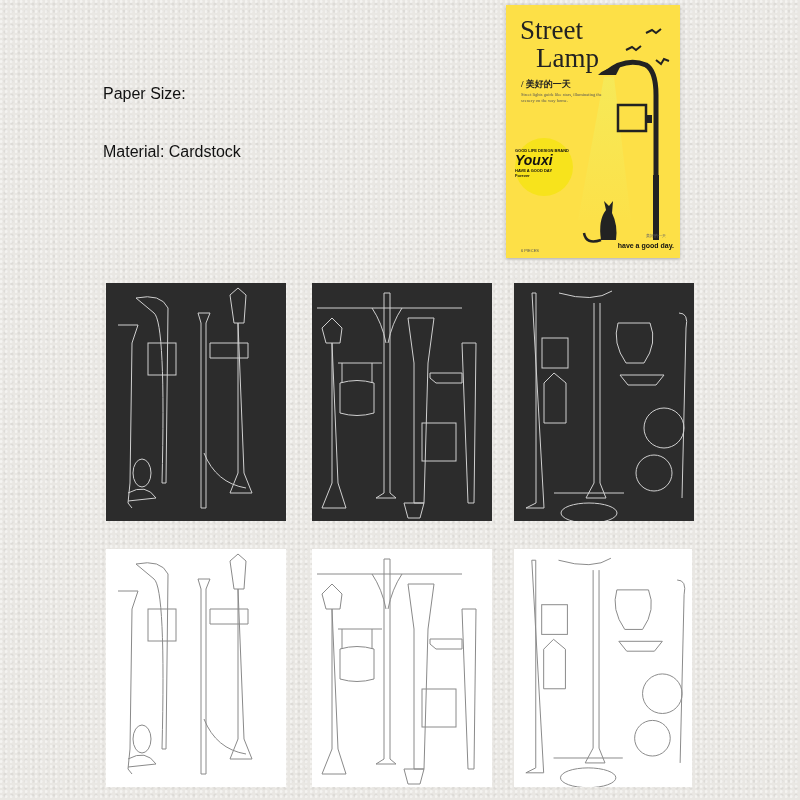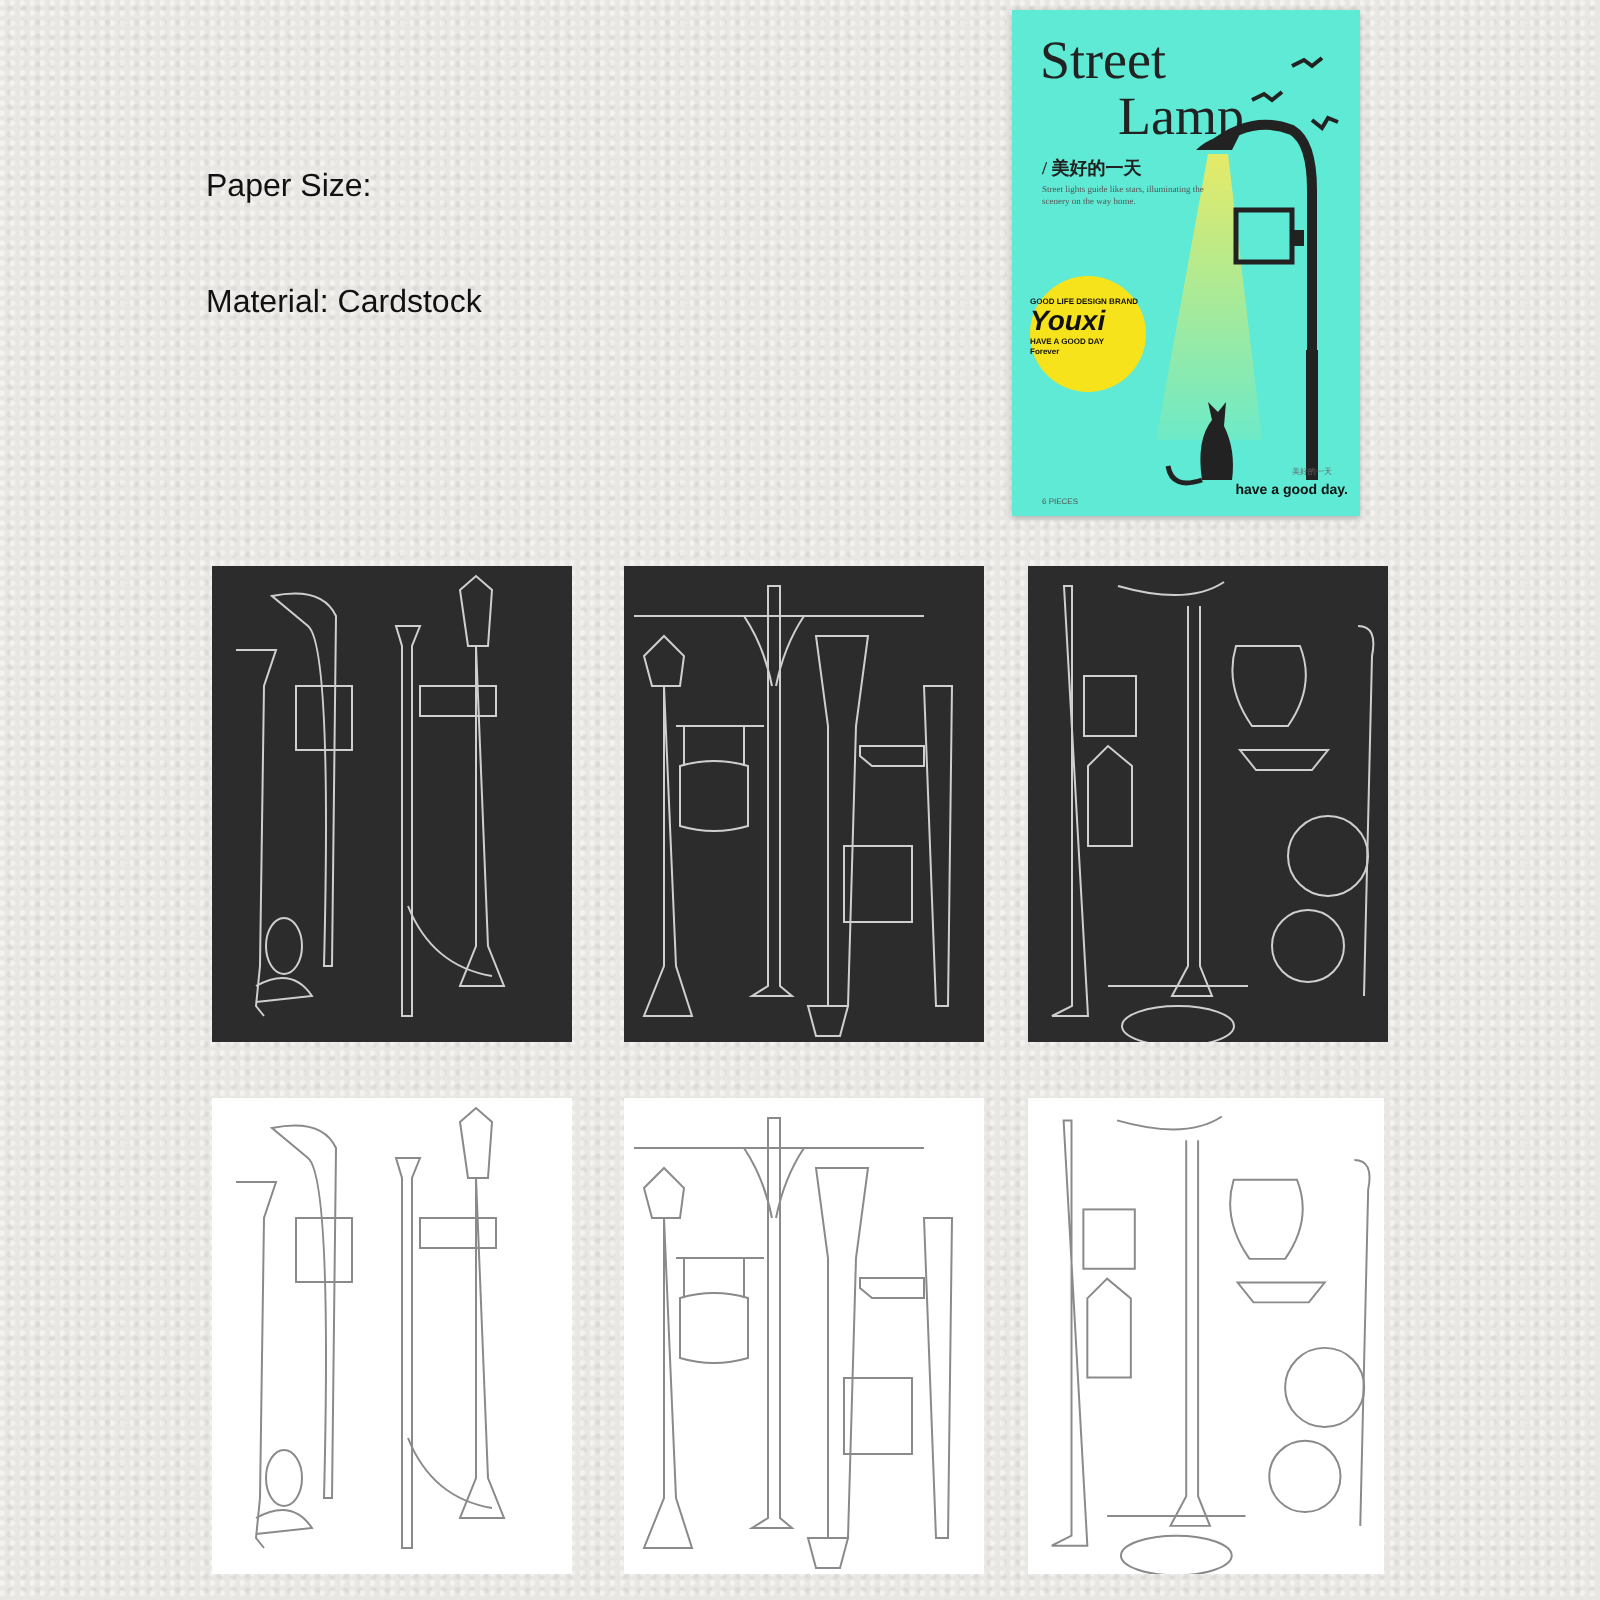--- a/index.html
+++ b/index.html
@@ -5,24 +5,24 @@
   html,body{margin:0;padding:0;}
   body{width:800px;height:800px;position:relative;overflow:hidden;
     background:#e9e7e3;
     background-image:
       radial-gradient(circle at 20% 30%, rgba(255,255,255,.5) 0 1px, transparent 2px),
       radial-gradient(circle at 70% 60%, rgba(0,0,0,.05) 0 1px, transparent 2px);
     background-size:5px 5px, 7px 7px;
     font-family:"Liberation Sans", sans-serif;}
   .info{position:absolute;left:103px;top:80px;color:#111;font-size:16px;line-height:28px;}
   .info .gap{height:30px;}
-  .card{position:absolute;left:506px;top:5px;width:174px;height:253px;background:#5eead4;
+  .card{position:absolute;left:506px;top:5px;width:174px;height:253px;background:#fde047;
     box-shadow:0 1px 3px rgba(0,0,0,.25);overflow:hidden;}
   .card .t1{position:absolute;left:14px;top:10px;font-family:"Liberation Serif",serif;font-size:27px;color:#222;}
-  .card .t2{position:absolute;left:30px;top:38px;font-family:"Liberation Serif",serif;font-size:27px;color:#222;margin-left:23px;}
+  .card .t2{position:absolute;left:30px;top:38px;font-family:"Liberation Serif",serif;font-size:27px;color:#222;}
   .card .sub{position:absolute;left:15px;top:73px;font-family:"Liberation Serif",serif;font-size:9px;font-weight:bold;color:#222;}
   .card .desc{position:absolute;left:15px;top:87px;width:82px;font-family:"Liberation Serif",serif;font-size:4.5px;line-height:6px;color:#555;}
   .badge{position:absolute;left:9px;top:133px;width:58px;height:58px;border-radius:50%;background:#f7e31c;
     text-align:left;color:#111;}
   .badge .b1{font-size:4px;margin-top:10px;font-weight:bold;line-height:5px;}
   .badge .b2{font-size:14px;font-weight:bold;line-height:15px;font-style:italic;}
   .badge .b3{font-size:4px;font-weight:bold;line-height:5px;}
   .card .pieces{position:absolute;left:15px;top:243px;font-size:4px;color:#555;}
   .card .hagd{position:absolute;right:6px;top:237px;font-size:7px;font-weight:bold;color:#111;}
   .card .cn2{position:absolute;right:14px;top:228px;font-size:4px;color:#666;}

